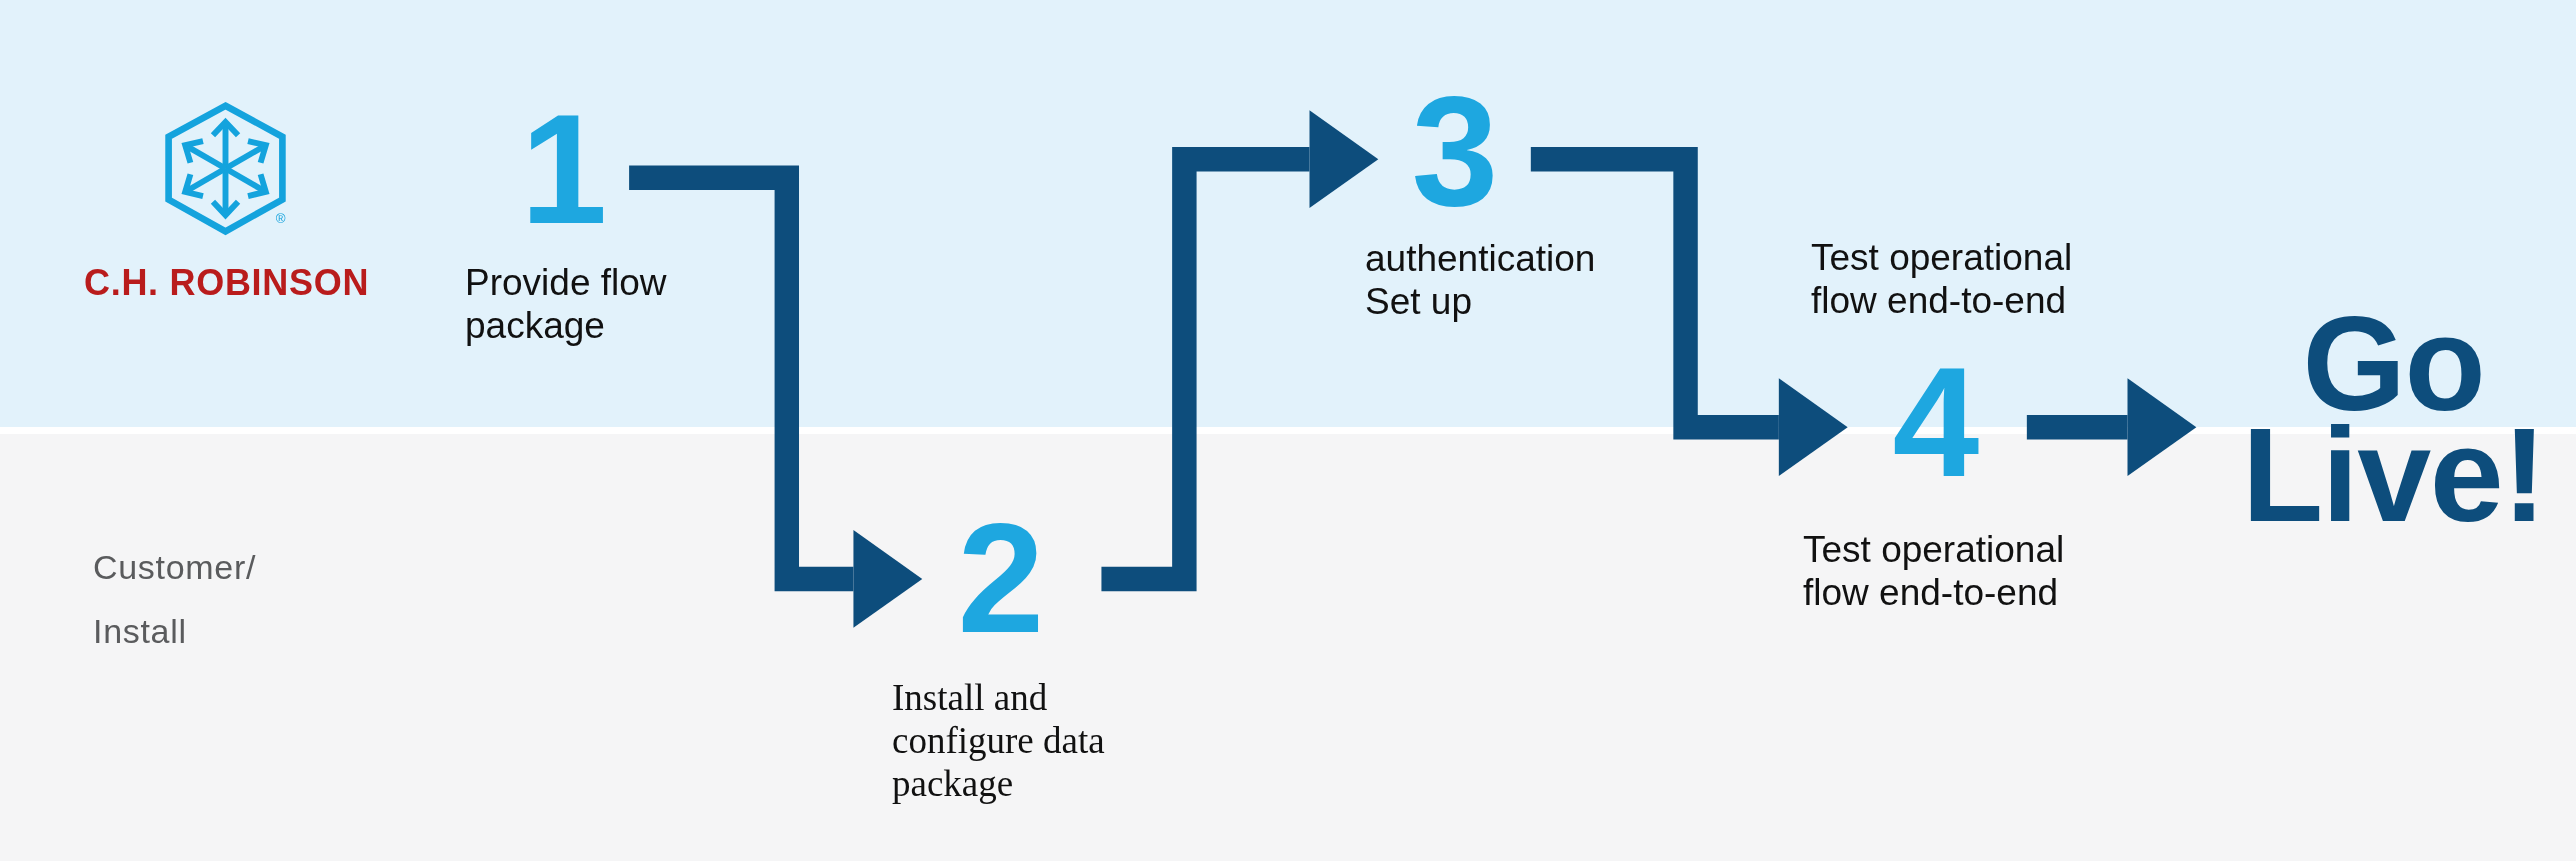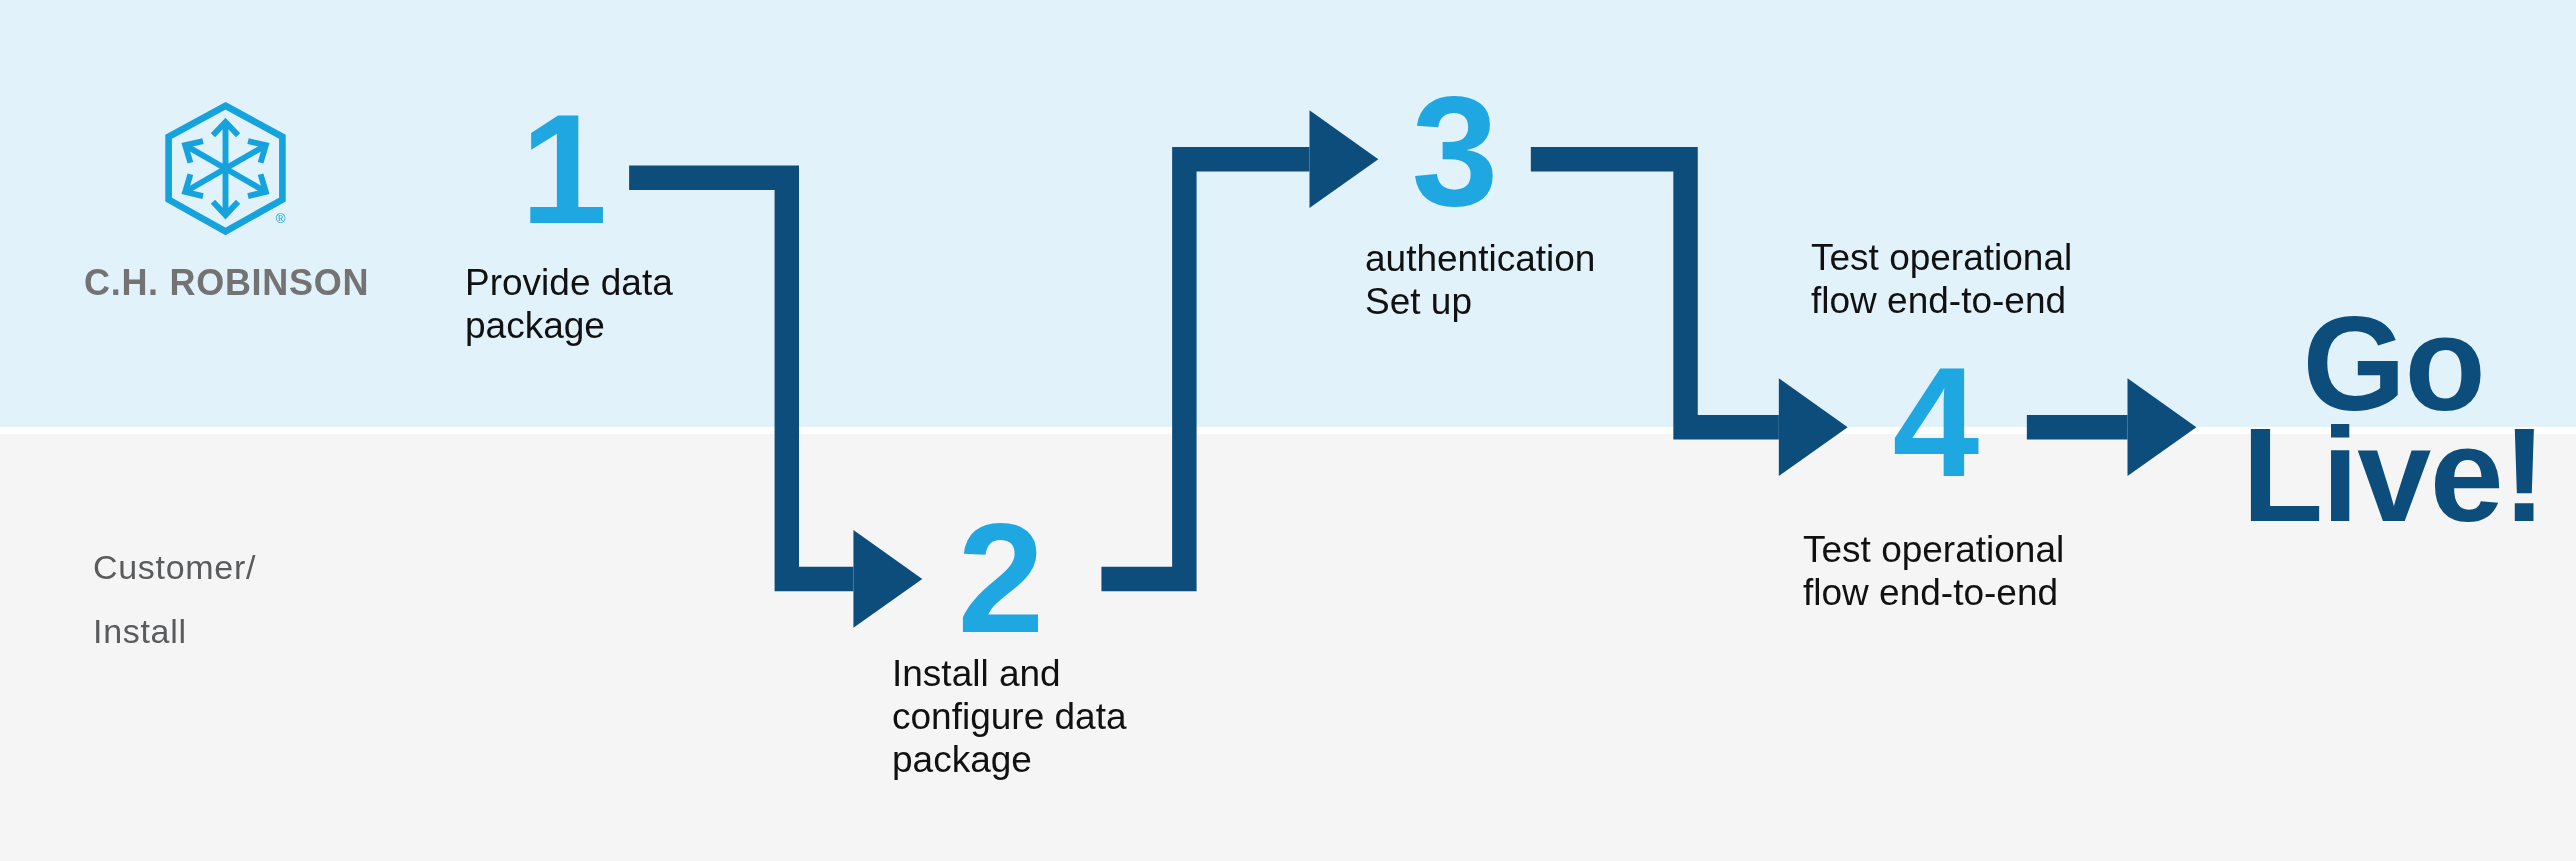--- a/index.html
+++ b/index.html
@@ -17,21 +17,21 @@
   #canvas{
     position:relative;width:2576px;height:861px;overflow:hidden;background:var(--band-bottom);
   }
   .band-top{position:absolute;left:0;top:0;width:2576px;height:427px;background:var(--band-top);}
   .band-divider{position:absolute;left:0;top:427px;width:2576px;height:7.4px;background:var(--divider);}
   .band-bottom{position:absolute;left:0;top:434px;width:2576px;height:427px;background:var(--band-bottom);}
 
   .logo-wrap{position:absolute;left:159px;top:96px;width:133px;height:148px;}
   .wordmark{
     position:absolute;left:84px;top:262px;
-    font-size:36px;font-weight:700;color:#737373;letter-spacing:0.7px;white-space:nowrap;
+    font-size:36px;font-weight:700;color:#b91c1c;letter-spacing:0.7px;white-space:nowrap;
   }
   .lane-label{
     position:absolute;left:93px;top:535px;
     font-size:34px;line-height:64px;color:var(--lane-gray);letter-spacing:0.7px;
   }
 
   svg.arrows{position:absolute;left:0;top:0;}
   .bar{stroke:var(--navy);stroke-width:33px;fill:none;stroke-linejoin:miter;}
   .head{fill:var(--navy);stroke:none;}
 
@@ -111,26 +111,26 @@
       <polygon class="head" points="2402,511 2402,643 2495,577"></polygon>
     </g>
     <g>
       <path class="bar" d="M2737 577 H2873"></path>
       <polygon class="head" points="2873,511 2873,643 2966,577"></polygon>
     </g>
   </svg>
 
   <div class="step-num" style="left:564px;top:169px;">1</div>
   <div class="step-label" style="left:465px;top:261px;">
-    <div>Provide data</div>
+    <div>Provide flow</div>
     <div>package</div>
   </div>
 
   <div class="step-num" style="left:1001px;top:578px;">2</div>
-  <div class="step-label" style="left:892px;top:652px;">
+  <div class="step-label" style="left:892px;top:676px;font-family:Liberation Serif, serif;">
     <div>Install and</div>
     <div>configure data</div>
     <div>package</div>
   </div>
 
   <div class="step-num" style="left:1455px;top:151px;">3</div>
   <div class="step-label" style="left:1365px;top:237px;">
     <div>authentication</div>
     <div>Set up</div>
   </div>

